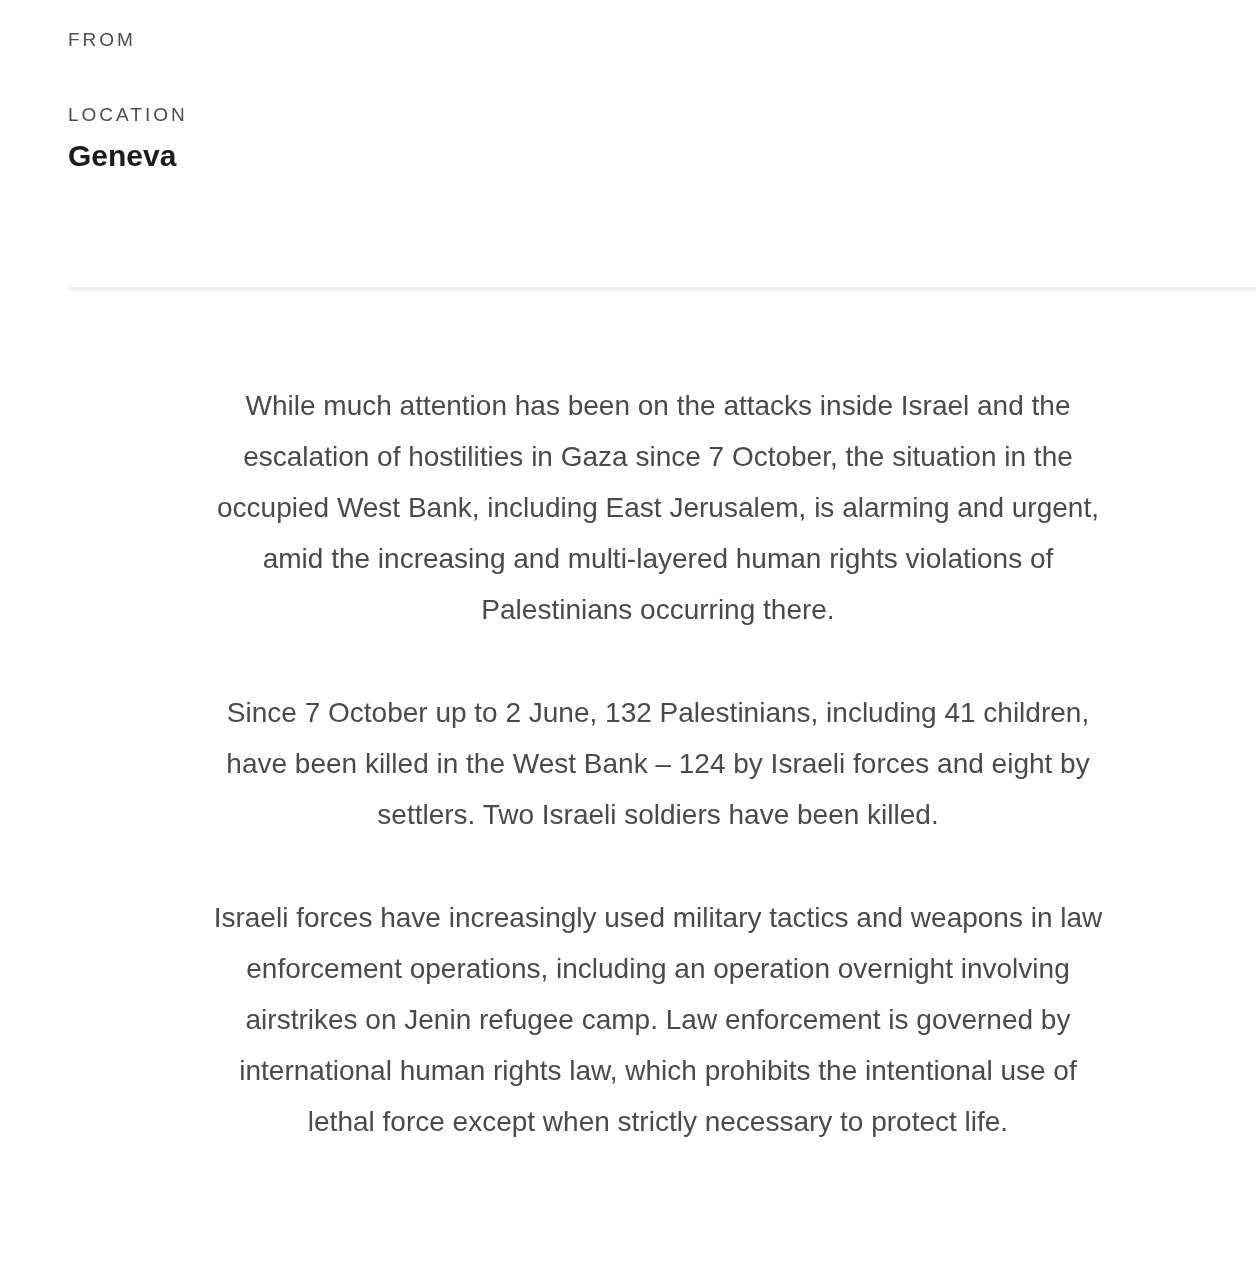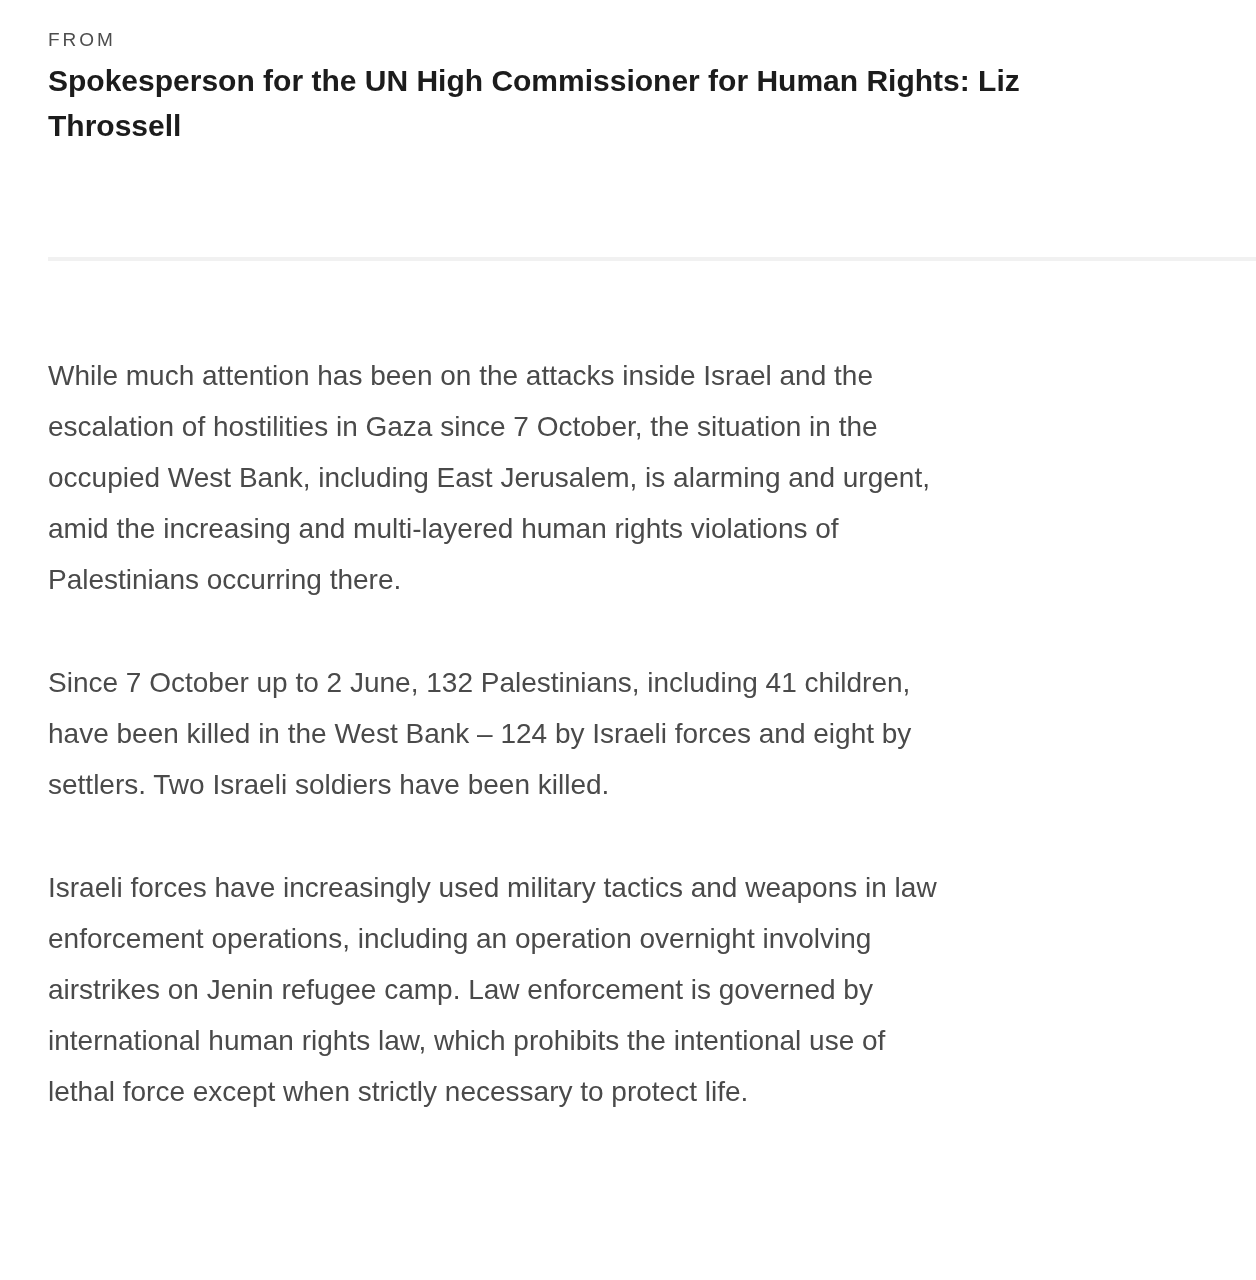--- a/index.html
+++ b/index.html
@@ -11,21 +11,21 @@
   }
   * { margin: 0; padding: 0; box-sizing: border-box; }
   html, body {
     background: var(--background);
     font-family: "Liberation Sans", sans-serif;
   }
   .page {
     width: 1256px;
     height: 1280px;
     background: var(--background);
-    padding: 30px 0 0 48px;
+    padding: 30px 0 0 68px;
     overflow: hidden;
   }
   .meta-label {
     font-size: 19px;
     line-height: 20px;
     letter-spacing: 3px;
     font-weight: 400;
     color: var(--label);
   }
   .meta-value {
@@ -42,20 +42,21 @@
   }
   .divider {
     border: none;
     height: 4px;
     background: var(--divider);
     margin-top: 109px;
     margin-right: 0;
   }
   .article {
     margin-top: 89px;
+    text-align: center;
   }
   .article p {
     font-size: 28px;
     line-height: 51px;
     font-weight: 400;
     color: var(--body);
     white-space: pre-line;
     margin: 0 0 52px 0;
     max-width: 1180px;
   }
@@ -63,24 +64,26 @@
 </style>
 </head>
 <body>
 
 <div class="page">
 
   <div class="meta">
 
     <div class="meta-field">
       <div class="meta-label">FROM</div>
-      <h1 class="meta-value">Spokesperson for the UN High Commissioner for Human Rights: Liz
-Throssell</h1>
     </div>
 
+    <div class="meta-field location">
+      <div class="meta-label">LOCATION</div>
+      <div class="meta-value">Geneva</div>
+    </div>
 
   </div>
 
   <hr class="divider">
 
   <div class="article">
     <p>While much attention has been on the attacks inside Israel and the
 escalation of hostilities in Gaza since 7 October, the situation in the
 occupied West Bank, including East Jerusalem, is alarming and urgent,
 amid the increasing and multi-layered human rights violations of

